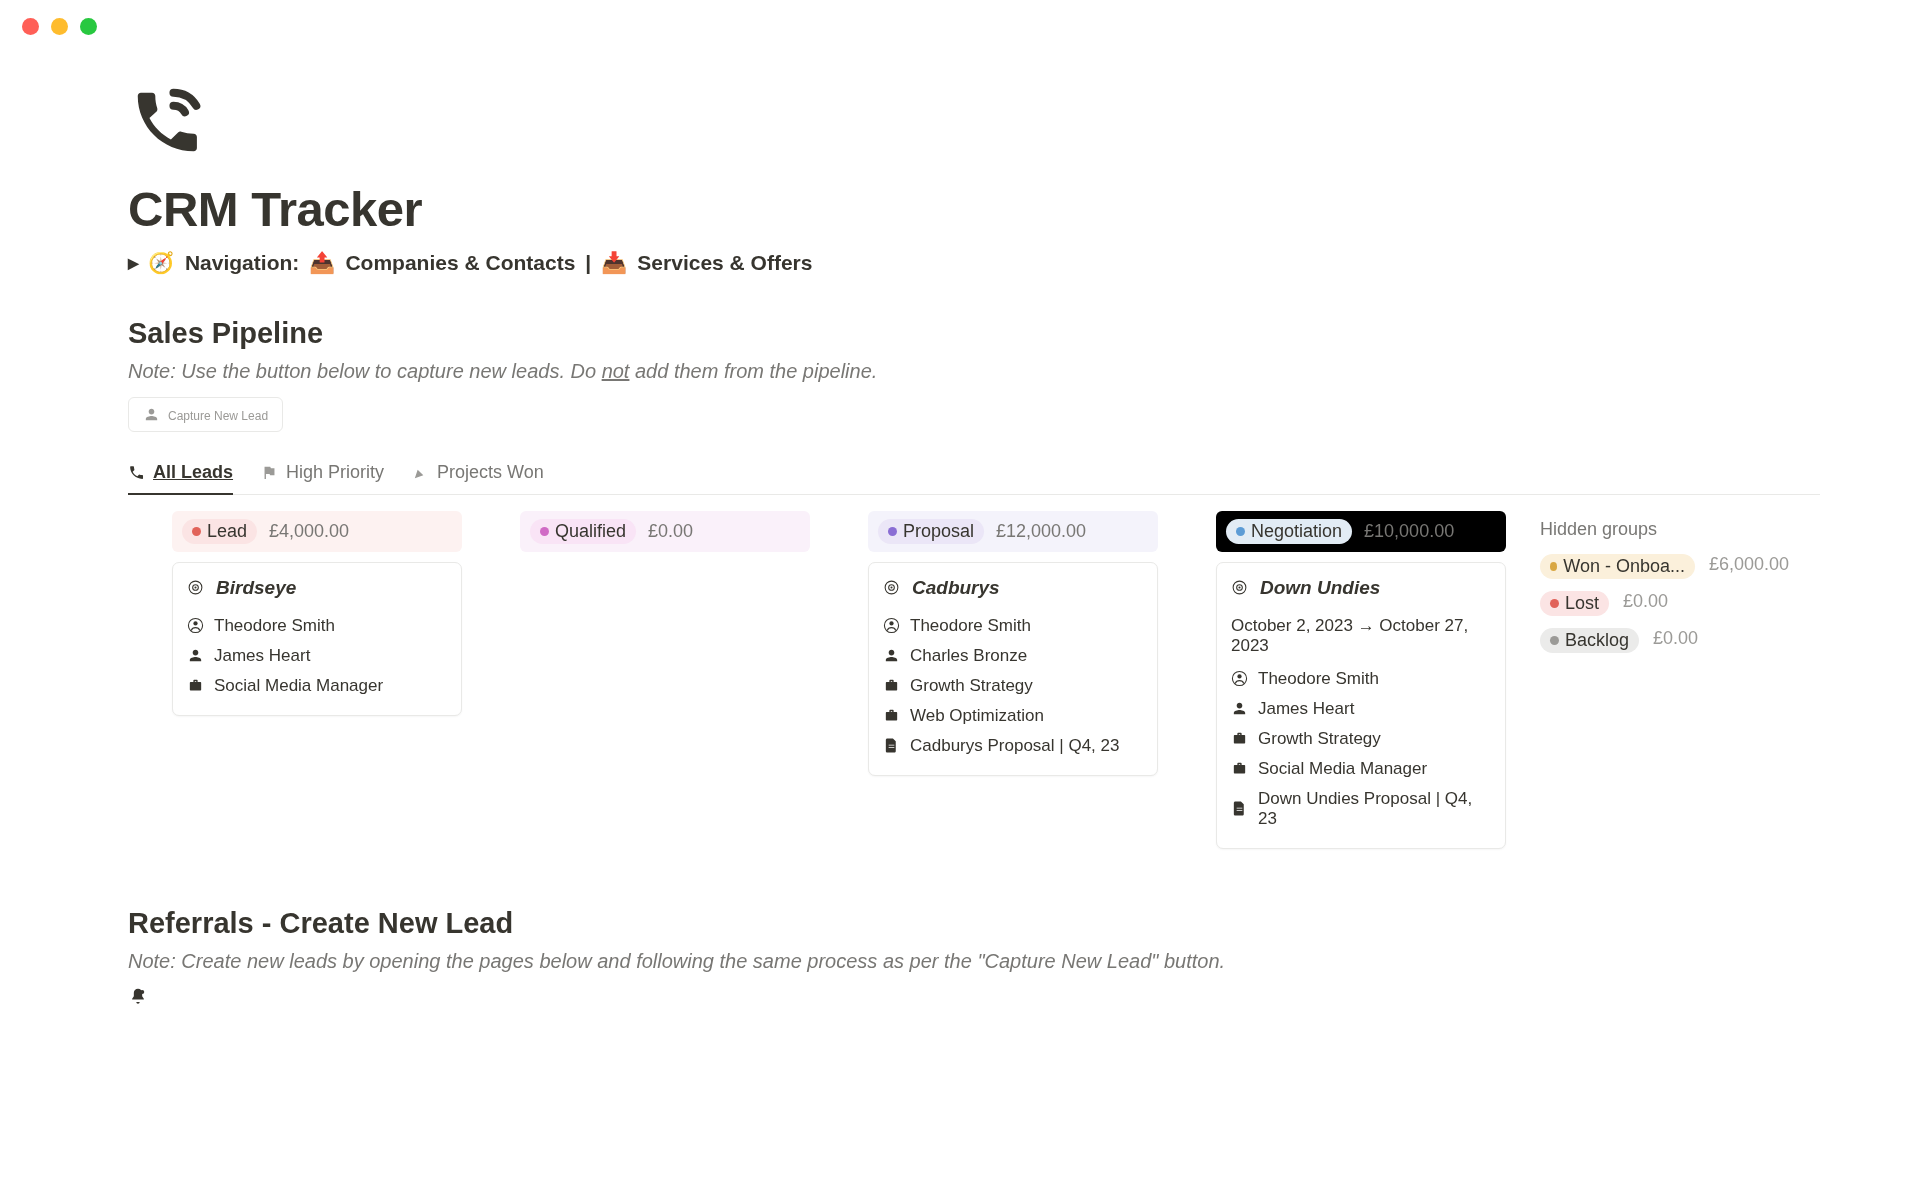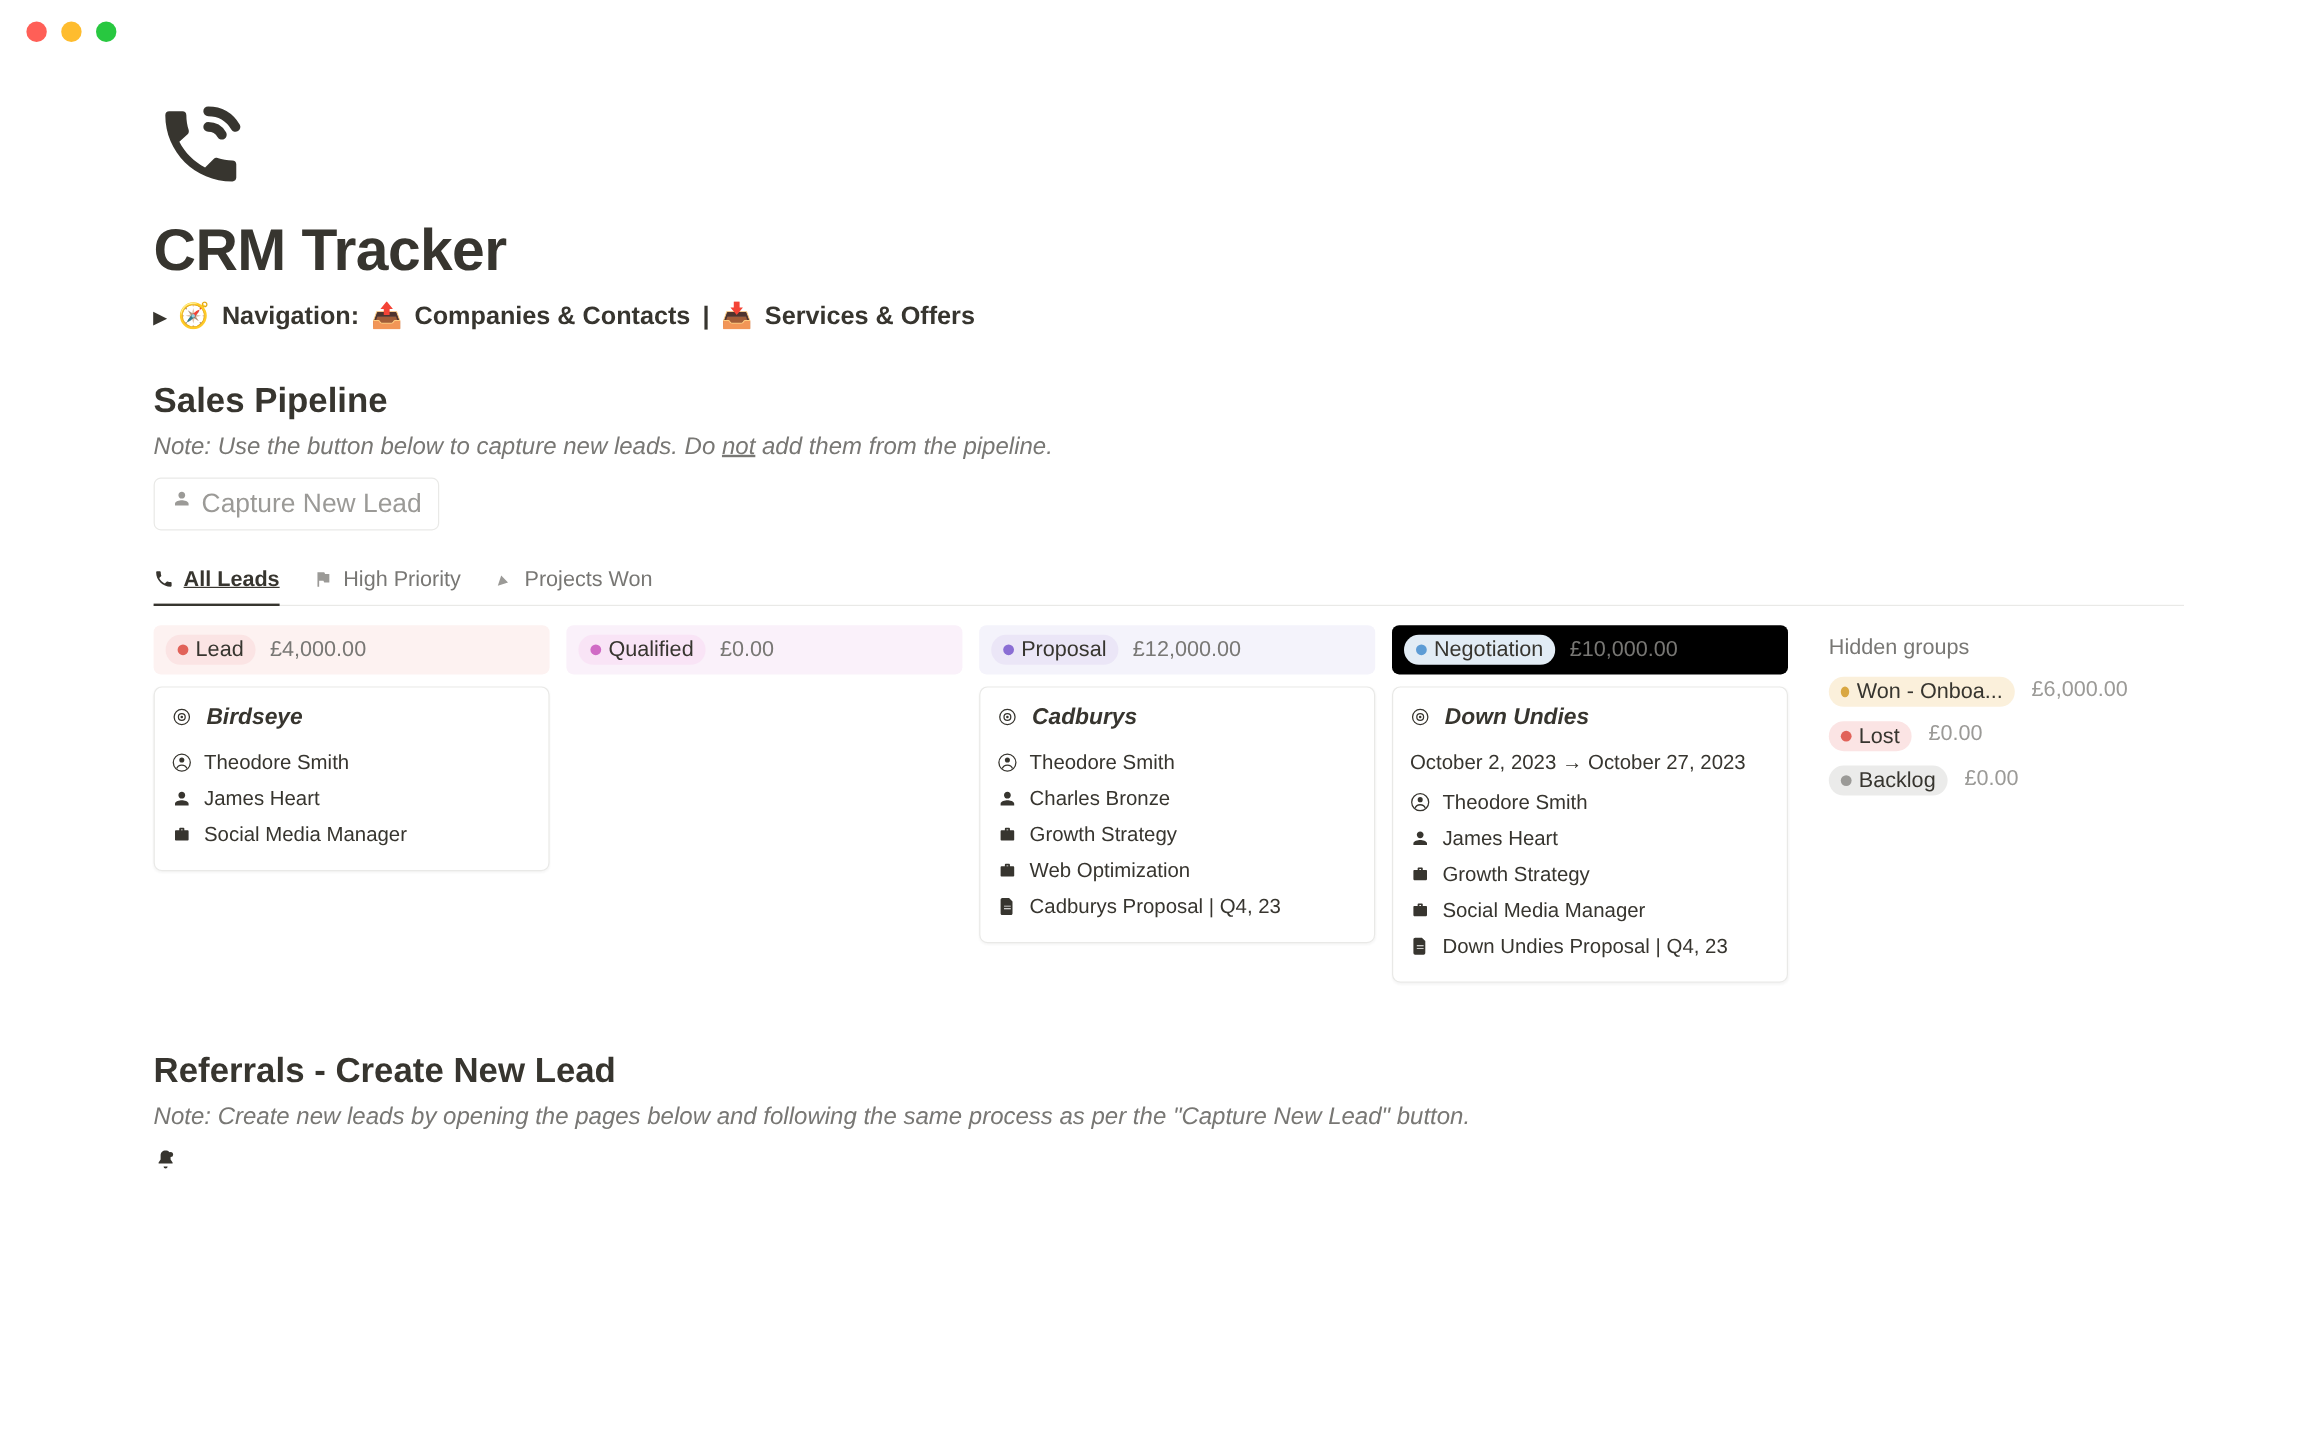--- a/index.html
+++ b/index.html
@@ -55,27 +55,27 @@
     }
     .note {
       font-size: 20px;
       color: #787774;
       font-style: italic;
       margin-bottom: 14px;
     }
     .note .underline { text-decoration: underline; }
     .capture-btn {
       display: inline-flex;
-      align-items: flex-start;
+      align-items: flex-end;
       gap: 8px;
       border: 1px solid #e9e9e7;
       background: #fff;
       border-radius: 6px;
       padding: 8px 14px;
-      font-size: 22px;
+      font-size: 12px;
       color: #9b9a97;
       cursor: pointer;
       margin-bottom: 22px;
     }
     .tabs-row {
       display: flex;
       align-items: center;
       gap: 28px;
       border-bottom: 1px solid #e9e9e7;
       font-size: 18px;
@@ -96,22 +96,23 @@
       margin-bottom: -1.5px;
       text-decoration: underline;
     }
     .board {
       display: flex;
       gap: 14px;
       margin-top: 16px;
       align-items: flex-start;
     }
     .column {
-      width: 330px;
+      width: 290px;
       flex-shrink: 0;
+      margin-left: 44px;
     }
     .col-header {
       display: flex;
       align-items: center;
       gap: 12px;
       padding: 8px 10px;
       border-radius: 6px;
       margin-bottom: 10px;
       font-size: 18px;
     }

